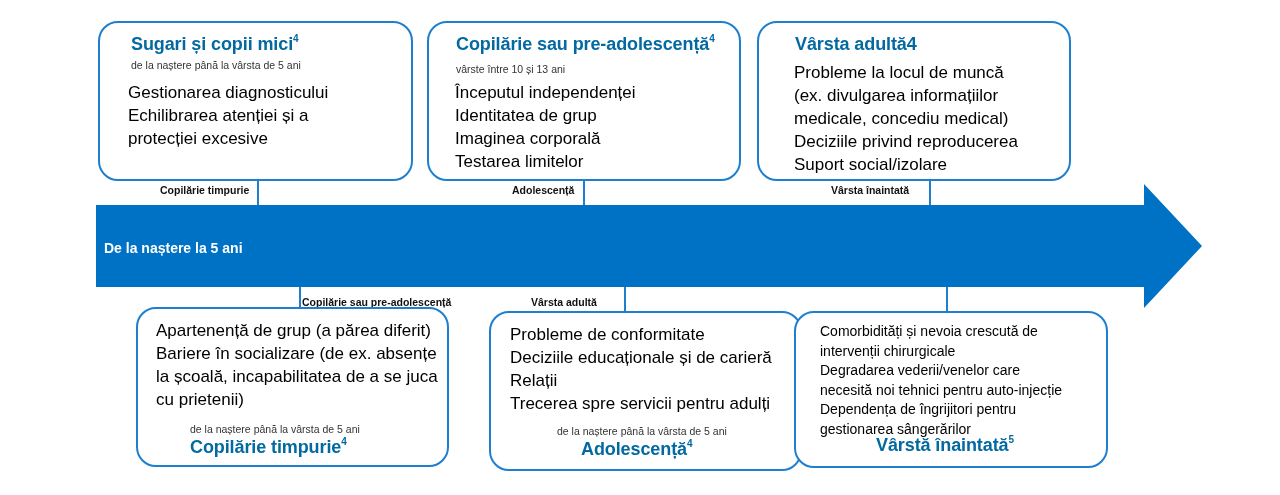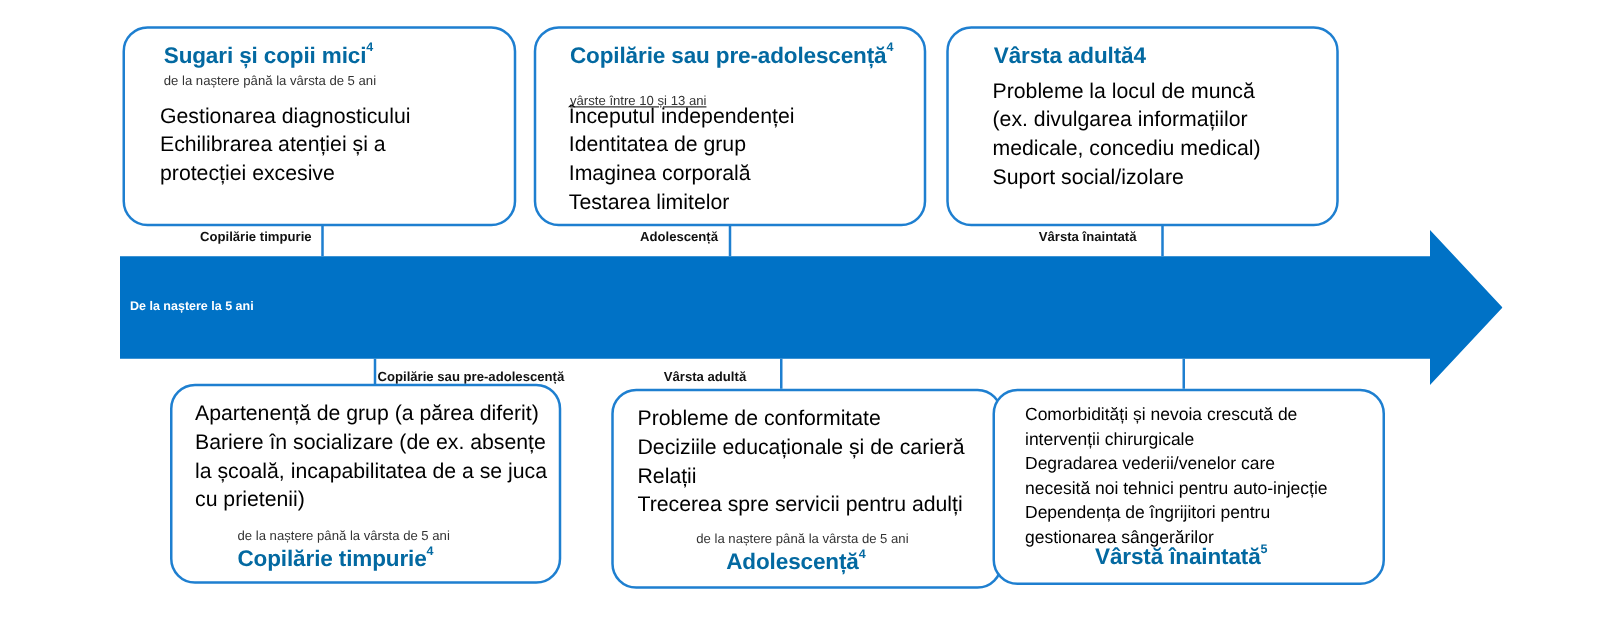--- a/index.html
+++ b/index.html
@@ -8,21 +8,21 @@
   .box { position: absolute; border: 2px solid #1e7fd0; border-radius: 20px; box-sizing: border-box; background: #fff; }
   .title { position: absolute; font-weight: bold; font-size: 18px; color: #0369a1; white-space: nowrap; letter-spacing: -0.1px; }
   .title sup { font-size: 10px; vertical-align: top; position: relative; top: -1px; }
   .sub { position: absolute; font-size: 10.5px; color: #333; white-space: nowrap; }
   .items { position: absolute; font-size: 17px; line-height: 23px; color: #000000; margin: 0; padding: 0; list-style: none; }
   .items li { white-space: nowrap; }
   .items.small { font-size: 14px; line-height: 19.5px; }
   .conn { position: absolute; width: 2px; background: #1e7fd0; }
   .lbl { position: absolute; font-size: 10.5px; font-weight: bold; color: #111; white-space: nowrap; }
   .arrow { position: absolute; left: 96px; top: 184px; width: 1106px; height: 124px; }
-  .arrow-text { position: absolute; left: 104px; top: 240px; font-size: 10px; font-weight: bold; color: #ffffff; white-space: nowrap; }
+  .arrow-text { position: absolute; left: 104px; top: 240px; font-size: 14px; font-weight: bold; color: #ffffff; white-space: nowrap; }
 </style>
 </head>
 <body>
 
 <svg class="arrow" viewBox="0 0 1106 124" preserveAspectRatio="none">
   <polygon points="0,21 1048,21 1048,0 1106,62 1048,124 1048,103 0,103" fill="#0072C6"></polygon>
 </svg>
 <div class="arrow-text">De la naștere la 5 ani</div>
 
 <div class="conn" style="left:257px; top:180px; height:25px;"></div>
@@ -38,35 +38,36 @@
   <div class="sub" style="left:31px; top:36px;">de la naștere până la vârsta de 5 ani</div>
   <ul class="items" style="left:28px; top:58px;">
     <li>Gestionarea diagnosticului</li>
     <li>Echilibrarea atenției și a</li>
     <li>protecției excesive</li>
   </ul>
 </div>
 
 <div class="box" style="left:427px; top:21px; width:314px; height:160px;padding-left:28px;">
   <div class="title" style="left:27px; top:11px;"><span>Copilărie sau pre-adolescență</span><sup>4</sup></div>
-  <div class="sub" style="left:27px; top:52px;text-decoration:underline;">vârste între 10 și 13 ani</div>
+  <div class="sub" style="left:27px; top:40px;">vârste între 10 și 13 ani</div>
   <ul class="items" style="left:26px; top:58px;">
     <li>Începutul independenței</li>
     <li>Identitatea de grup</li>
     <li>Imaginea corporală</li>
     <li>Testarea limitelor</li>
   </ul>
 </div>
 
 <div class="box" style="left:757px; top:21px; width:314px; height:160px;">
   <div class="title" style="left:36px; top:11px;"><span>Vârsta adultă4</span><sup></sup></div>
   <ul class="items" style="left:35px; top:38px;">
     <li>Probleme la locul de muncă</li>
     <li>(ex. divulgarea informațiilor</li>
     <li>medicale, concediu medical)</li>
+    <li>Deciziile privind reproducerea</li>
     <li>Suport social/izolare</li>
   </ul>
 </div>
 
 <div class="conn" style="left:299px; top:287px; height:24px;"></div>
 <div class="conn" style="left:624px; top:287px; height:24px;"></div>
 <div class="conn" style="left:946px; top:287px; height:24px;"></div>
 
 <div class="lbl" style="left:302px; top:296px;">Copilărie sau pre-adolescență</div>
 <div class="lbl" style="left:531px; top:296px;">Vârsta adultă</div>

